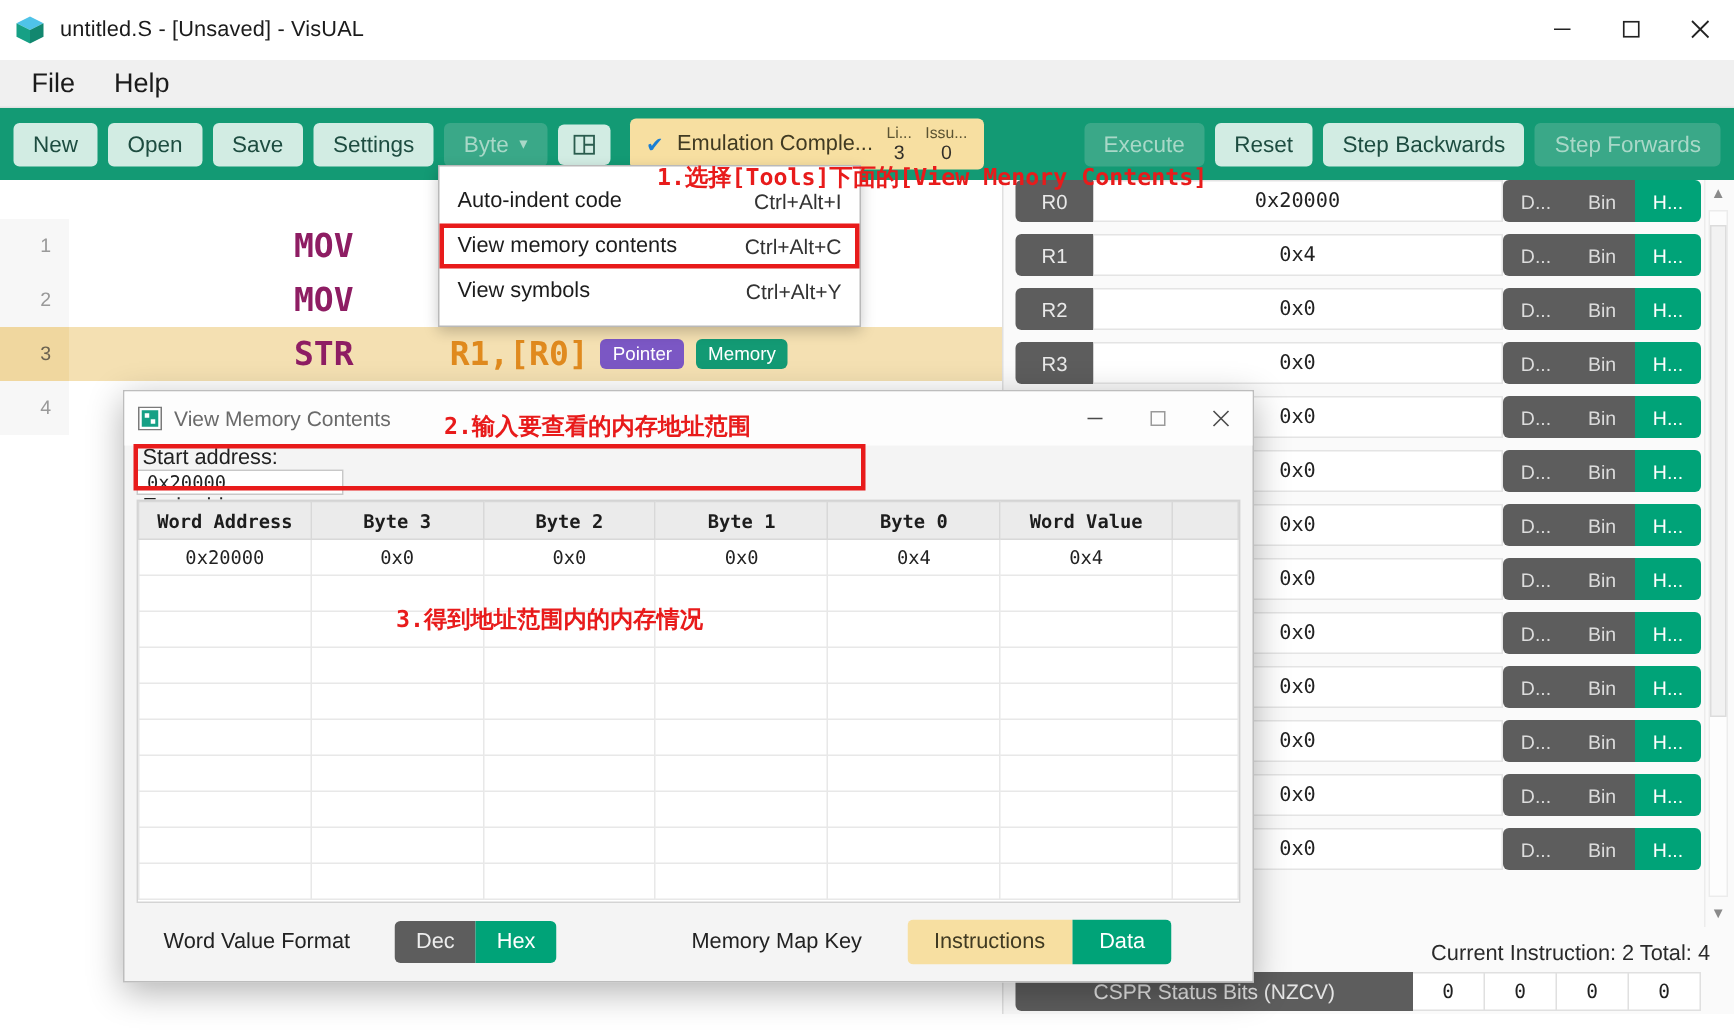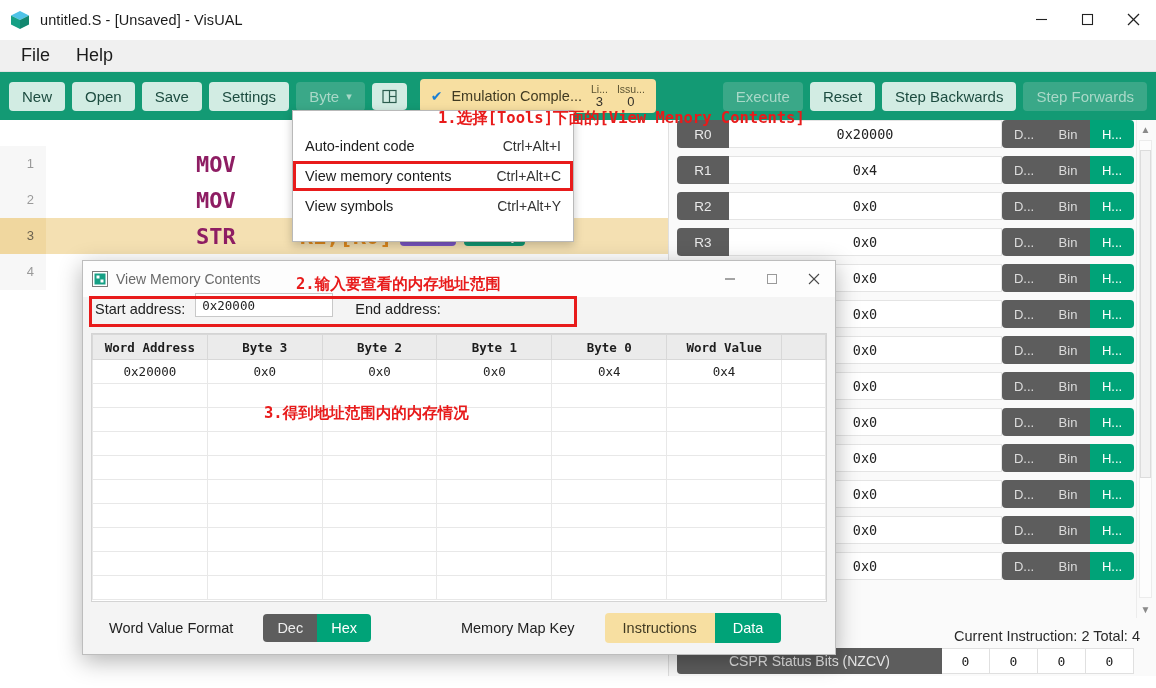--- a/index.html
+++ b/index.html
@@ -91,39 +91,39 @@
   .cspr{ position:absolute; left:8px; right:22px; bottom:2px; height:26px; display:flex; align-items:center;}
   .cspr-lbl{ flex:1; height:26px; background:#5d5d5d; color:#e4e4e4; font-size:14px;
              display:flex; align-items:center; justify-content:center; border-radius:4px 0 0 4px;}
   .cspr-bit{ width:48px; height:26px; background:#fff; border:1px solid #e0e0e0; border-left:none;
              font-family:"DejaVu Sans Mono",monospace; font-size:13px; color:#222;
              display:flex; align-items:center; justify-content:center;}
 
   
   .dropdown{
     position:absolute; left:292px; top:110px; width:282px; background:#fff;
-    border:1px solid #b9b9b9; box-shadow:0 3px 9px rgba(0,0,0,.22); z-index:40; padding:20px 0;
+    border:1px solid #b9b9b9; box-shadow:0 3px 9px rgba(0,0,0,.22); z-index:40; padding:8px 0;
   }
   .dd-item{ height:30px; display:flex; align-items:center; padding:0 12px; font-size:14.5px; color:#1c1c1c;}
   .dd-label{ flex:1; }
   .dd-key{ color:#333; font-size:14px; margin-left:2px;}
   .dd-item.highlight{ outline:3px solid #e81b1b; outline-offset:-3px;}
 
   
   .dialog{
     position:absolute; left:82px; top:260px; width:754px; height:395px; background:#f4f4f4;
     border:1px solid #bdbdbd; box-shadow:0 6px 22px rgba(0,0,0,.30); z-index:50;
     display:flex; flex-direction:column;
   }
   .dlg-title{ height:36px; background:#fdfdfd; display:flex; align-items:center; padding-left:9px; }
   .dlg-ico{ width:16px; height:16px; margin-right:8px; position:relative; flex:none;}
   .dlg-name{ font-size:14px; color:#6a6a6a;}
   .dlg-wbtns{ margin-left:auto; display:flex; }
   .dlg-wbtn{ width:42px; height:36px; display:flex; align-items:center; justify-content:center; color:#4a4a4a;}
-  .addr-bar{ height:32px; display:flex; align-items:flex-end; gap:0; padding:12px 8px; position:relative;}
+  .addr-bar{ height:32px; display:flex; align-items:flex-start; gap:0; padding:0 8px; position:relative;flex-direction:column;}
   .addr-lbl{ font-size:14.5px; color:#222; padding:0 10px 0 4px; white-space:nowrap;}
   .addr-in{ width:138px; height:24px; background:#fff; border:1px solid #c8c8c8;
             font-family:"DejaVu Sans Mono",monospace; font-size:12.5px; color:#222;
             display:flex; align-items:center; padding-left:6px; }
   .addr-gap{ width:18px; }
   .addr-hl{ position:absolute; left:6px; top:-1px; width:488px; height:31px; border:3px solid #e81b1b; }
   .tbl-wrap{ flex:1; margin:4px 8px 0 8px; background:#fff; border:1px solid #d4d4d4; overflow:hidden; position:relative;}
   table{ border-collapse:collapse; width:100%; table-layout:fixed;}
   th{ background:#ebebeb; border:1px solid #d8d8d8; font-family:"DejaVu Sans Mono",monospace;
       font-size:12.5px; font-weight:bold; color:#1d1d1d; height:25px; }

